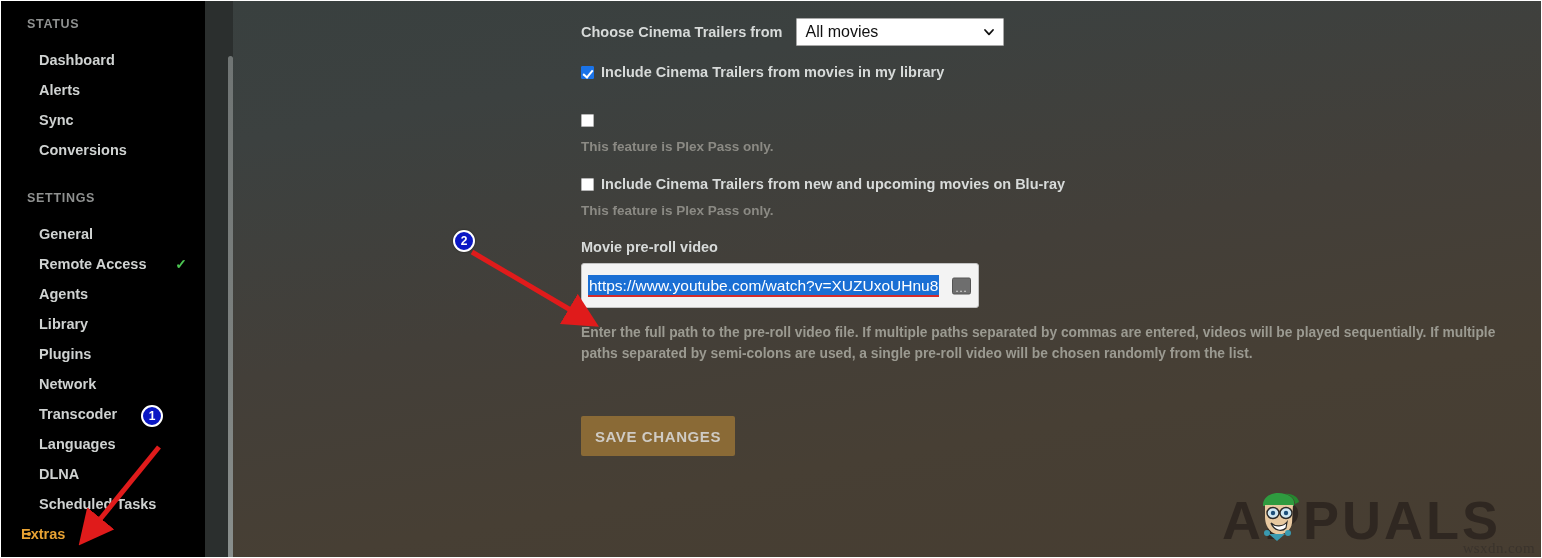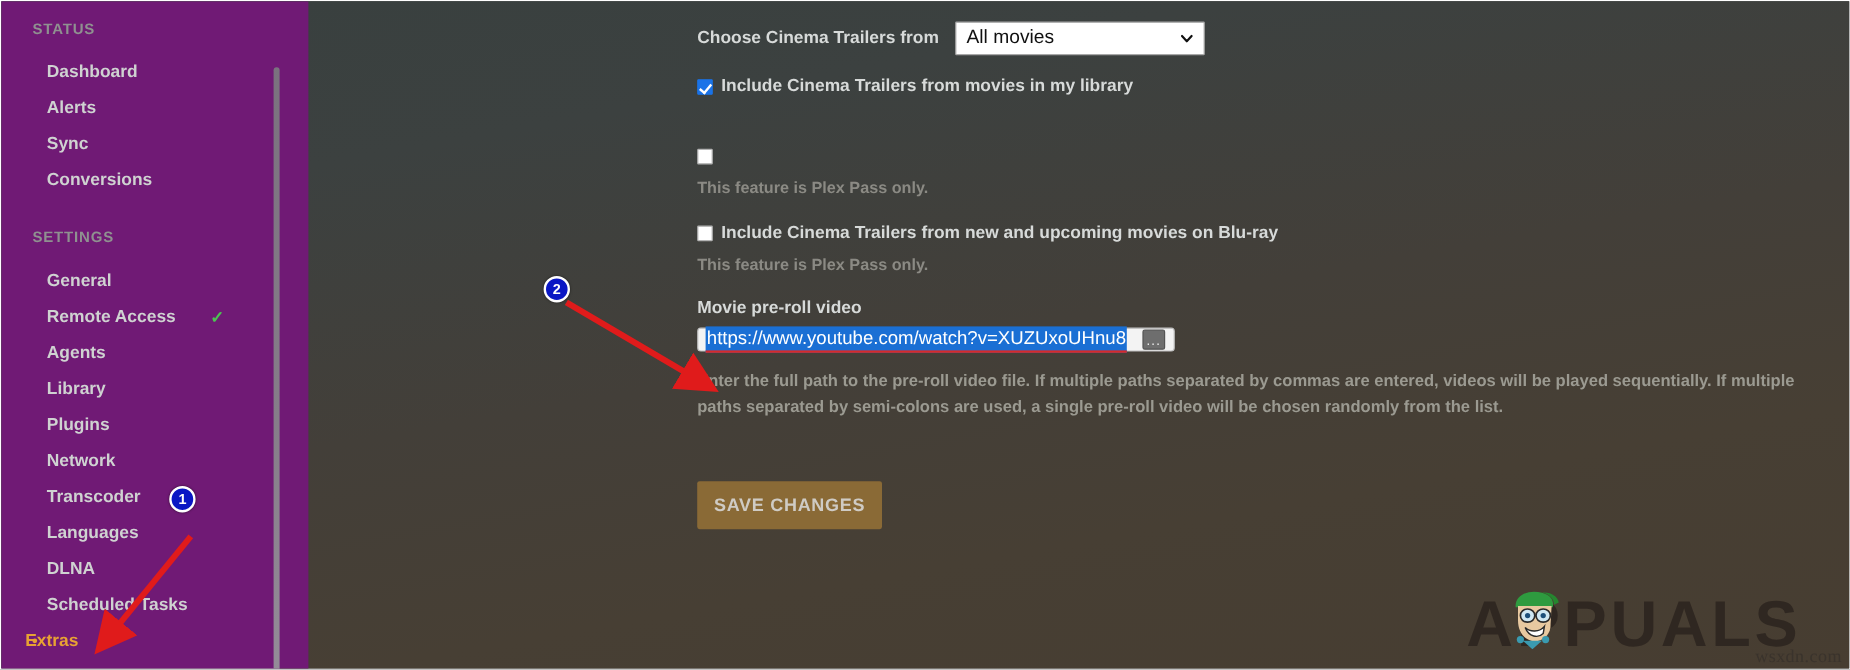--- a/index.html
+++ b/index.html
@@ -19,23 +19,23 @@
     height: 558px;
     overflow: hidden;
     background: #2b2f2e;
     border: 1px solid #ffffff;
   }
 
   
   .sidebar {
     position: absolute;
     left: 0; top: 0;
-    width: 256px;
+    width: 204px;
     height: 558px;
-    background: #701a75;
+    background: #000000;
     z-index: 3;
   }
   .sidebar-inner {
     position: relative;
     width: 232px;
     height: 558px;
     padding-top: 16px;
   }
   .nav-section-title {
     font-size: 12.5px;
@@ -195,21 +195,21 @@
     font-size: 14.5px;
     font-weight: bold;
     color: #d7dad9;
     margin: 4px 0 8px 0;
   }
   .input-wrap {
     position: relative;
     display: inline-flex;
     align-items: center;
     width: 398px;
-    height: 20px;
+    height: 45px;
     background: #f3f3f3;
     border: 1px solid #c2c2c2;
     border-radius: 3px;
     padding: 0 6px;
     text-align: center;
   }
   .input-text {
     position: relative;
     flex: 0 0 auto;
     height: 22px;
@@ -408,21 +408,21 @@
         <div class="field-label">Choose Cinema Trailers from</div>
         <div class="select-box">
           <span>All movies</span>
           <svg class="chev" viewBox="0 0 12 12">
             <path d="M2 4 L6 8.4 L10 4" fill="none" stroke="#101010" stroke-width="1.8" stroke-linecap="round" stroke-linejoin="round"></path>
           </svg>
         </div>
       </div>
 
       
-      <div class="cb-row" style="margin-bottom:36px;">
+      <div class="cb-row" style="margin-bottom:26px;">
         <div class="cb checked"></div>
         <div class="cb-label">Include Cinema Trailers from movies in my library</div>
       </div>
 
       
       <div class="cb-row">
         <div class="cb"></div>
       </div>
       <div class="help-line">This feature is Plex Pass only.</div>
 

